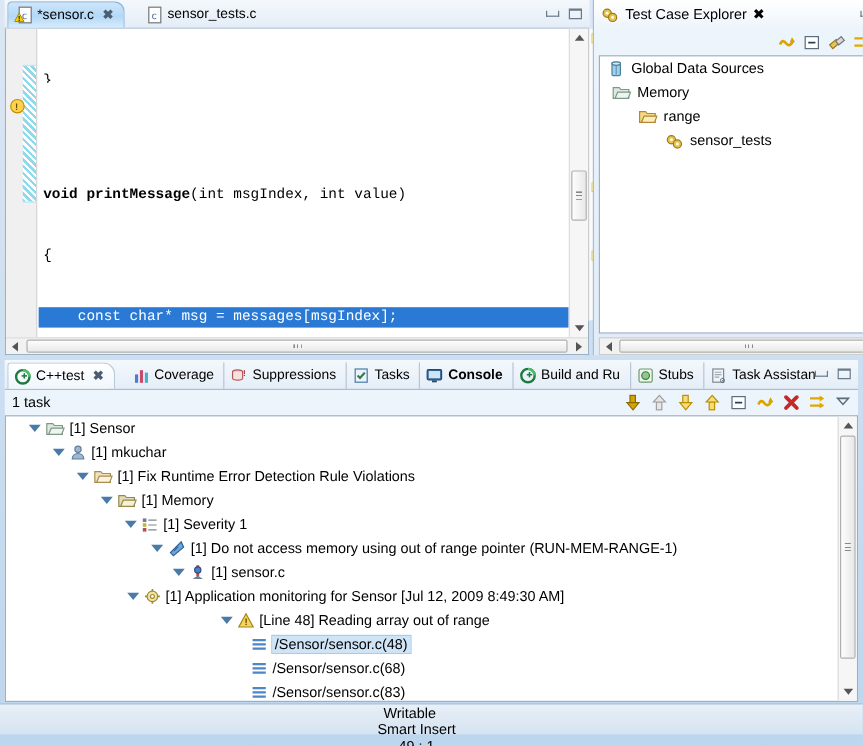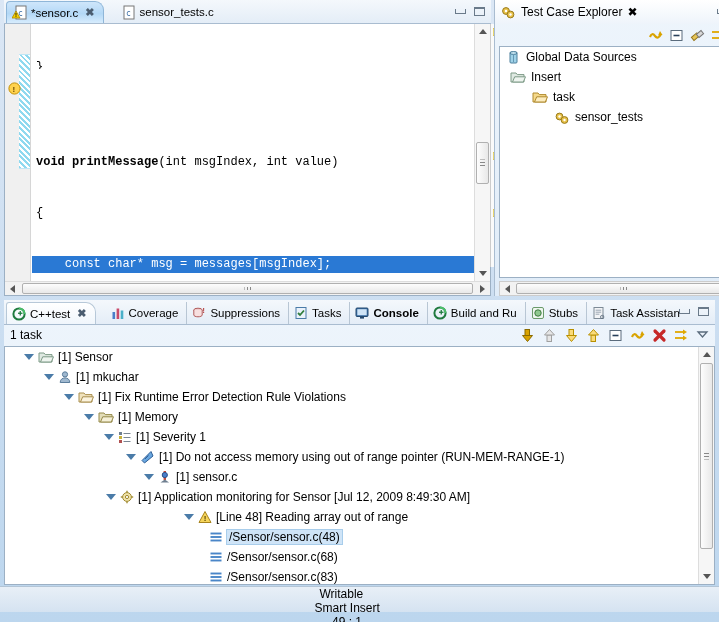--- a/index.html
+++ b/index.html
@@ -404,30 +404,30 @@
         </span>
         <span>Global Data Sources</span>
       </div>
       <div class="tnode" style="padding-left:10px;">
         <span>
           <svg width="16" height="14" viewBox="0 0 16 14">
             <path d="M1 3h5l1.3 1.6H14V12H1z" fill="#dfe9e2" stroke="#7d9a86"></path>
             <path d="M2.5 12l2.2-5.2H15.5L13.3 12z" fill="#eef4ef" stroke="#7d9a86"></path>
           </svg>
         </span>
-        <span>Insert</span>
+        <span>Memory</span>
       </div>
       <div class="tnode" style="padding-left:32px;">
         <span>
           <svg width="16" height="14" viewBox="0 0 16 14">
             <path d="M1 3h5l1.3 1.6H14V12H1z" fill="#f5d98b" stroke="#b08a2e"></path>
             <path d="M2.5 12l2.2-5.2H15.5L13.3 12z" fill="#fcecbe" stroke="#b08a2e"></path>
           </svg>
         </span>
-        <span>task</span>
+        <span>range</span>
       </div>
       <div class="tnode" style="padding-left:54px;">
         <span>
           <svg width="16" height="15" viewBox="0 0 16 15">
             <circle cx="5.5" cy="6.5" r="3.4" fill="#e8c24a" stroke="#9a7b1c"></circle>
             <circle cx="10.5" cy="10" r="3.4" fill="#e8c24a" stroke="#9a7b1c"></circle>
             <circle cx="5.5" cy="6.5" r="1.2" fill="#fff"></circle>
             <circle cx="10.5" cy="10" r="1.2" fill="#fff"></circle>
           </svg>
         </span>

